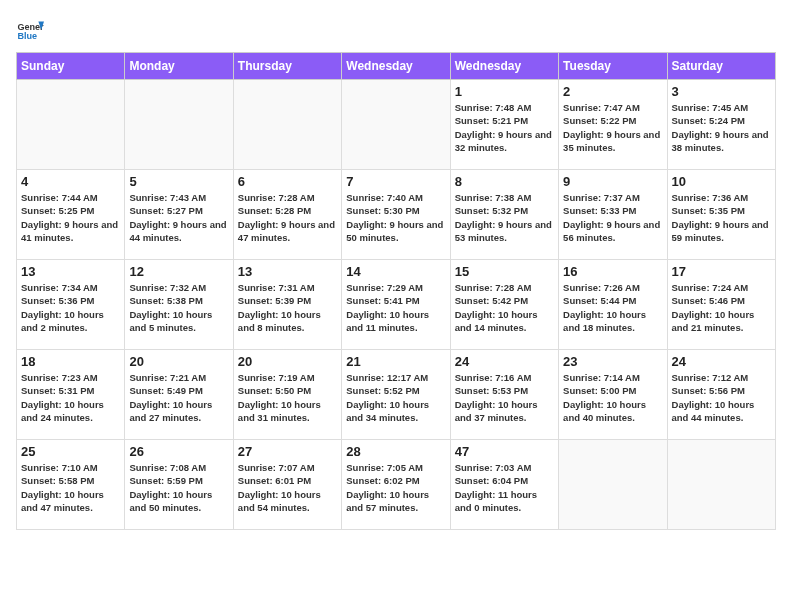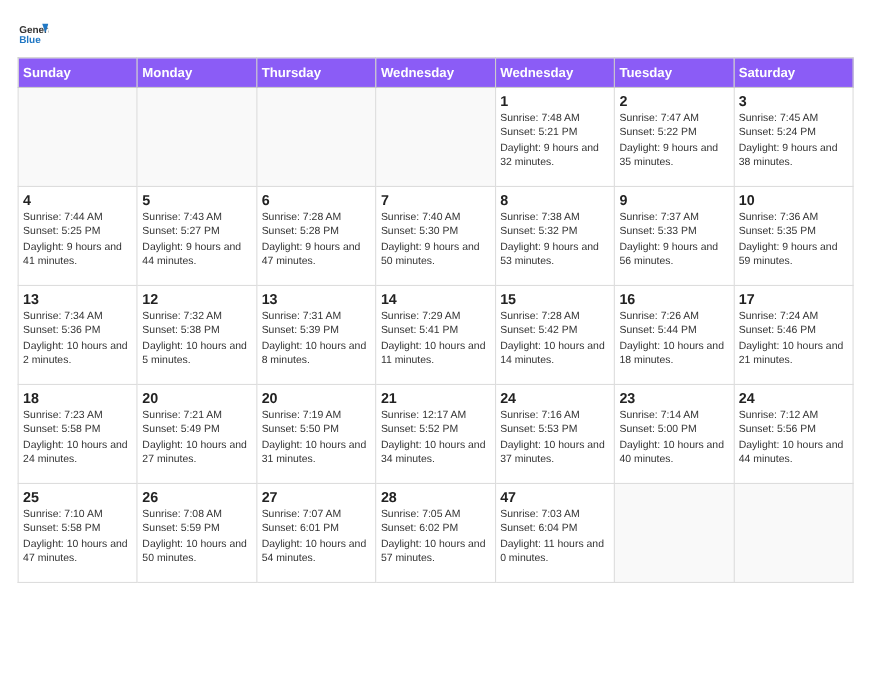--- a/index.html
+++ b/index.html
@@ -66,20 +66,21 @@
       font-size: 13px;
       font-weight: bold;
       color: #222;
       display: block;
       margin-bottom: 2px;
     }
     .day-info {
       font-size: 9.5px;
       color: #333;
       line-height: 1.4;
+      font-weight: bold;
     }
   </style>
 </head>
 <body>
 
 <div class="header">
   <div class="logo">
     <svg class="logo-icon" viewBox="0 0 40 40" xmlns="http://www.w3.org/2000/svg">
       <text x="2" y="20" font-size="13" font-weight="bold" fill="#333">General</text>
       <text x="2" y="33" font-size="13" font-weight="bold" fill="#2178c4">Blue</text>
@@ -235,21 +236,21 @@
           <div class="day-info">Sunrise: 7:24 AM
 Sunset: 5:46 PM
 Daylight: 10 hours
 and 21 minutes.</div>
         </td>
       </tr>
       <tr>
         <td>
           <span class="day-number">18</span>
           <div class="day-info">Sunrise: 7:23 AM
-Sunset: 5:58 PM
+Sunset: 5:31 PM
 Daylight: 10 hours
 and 24 minutes.</div>
         </td>
         <td>
           <span class="day-number">20</span>
           <div class="day-info">Sunrise: 7:21 AM
 Sunset: 5:49 PM
 Daylight: 10 hours
 and 27 minutes.</div>
         </td>

